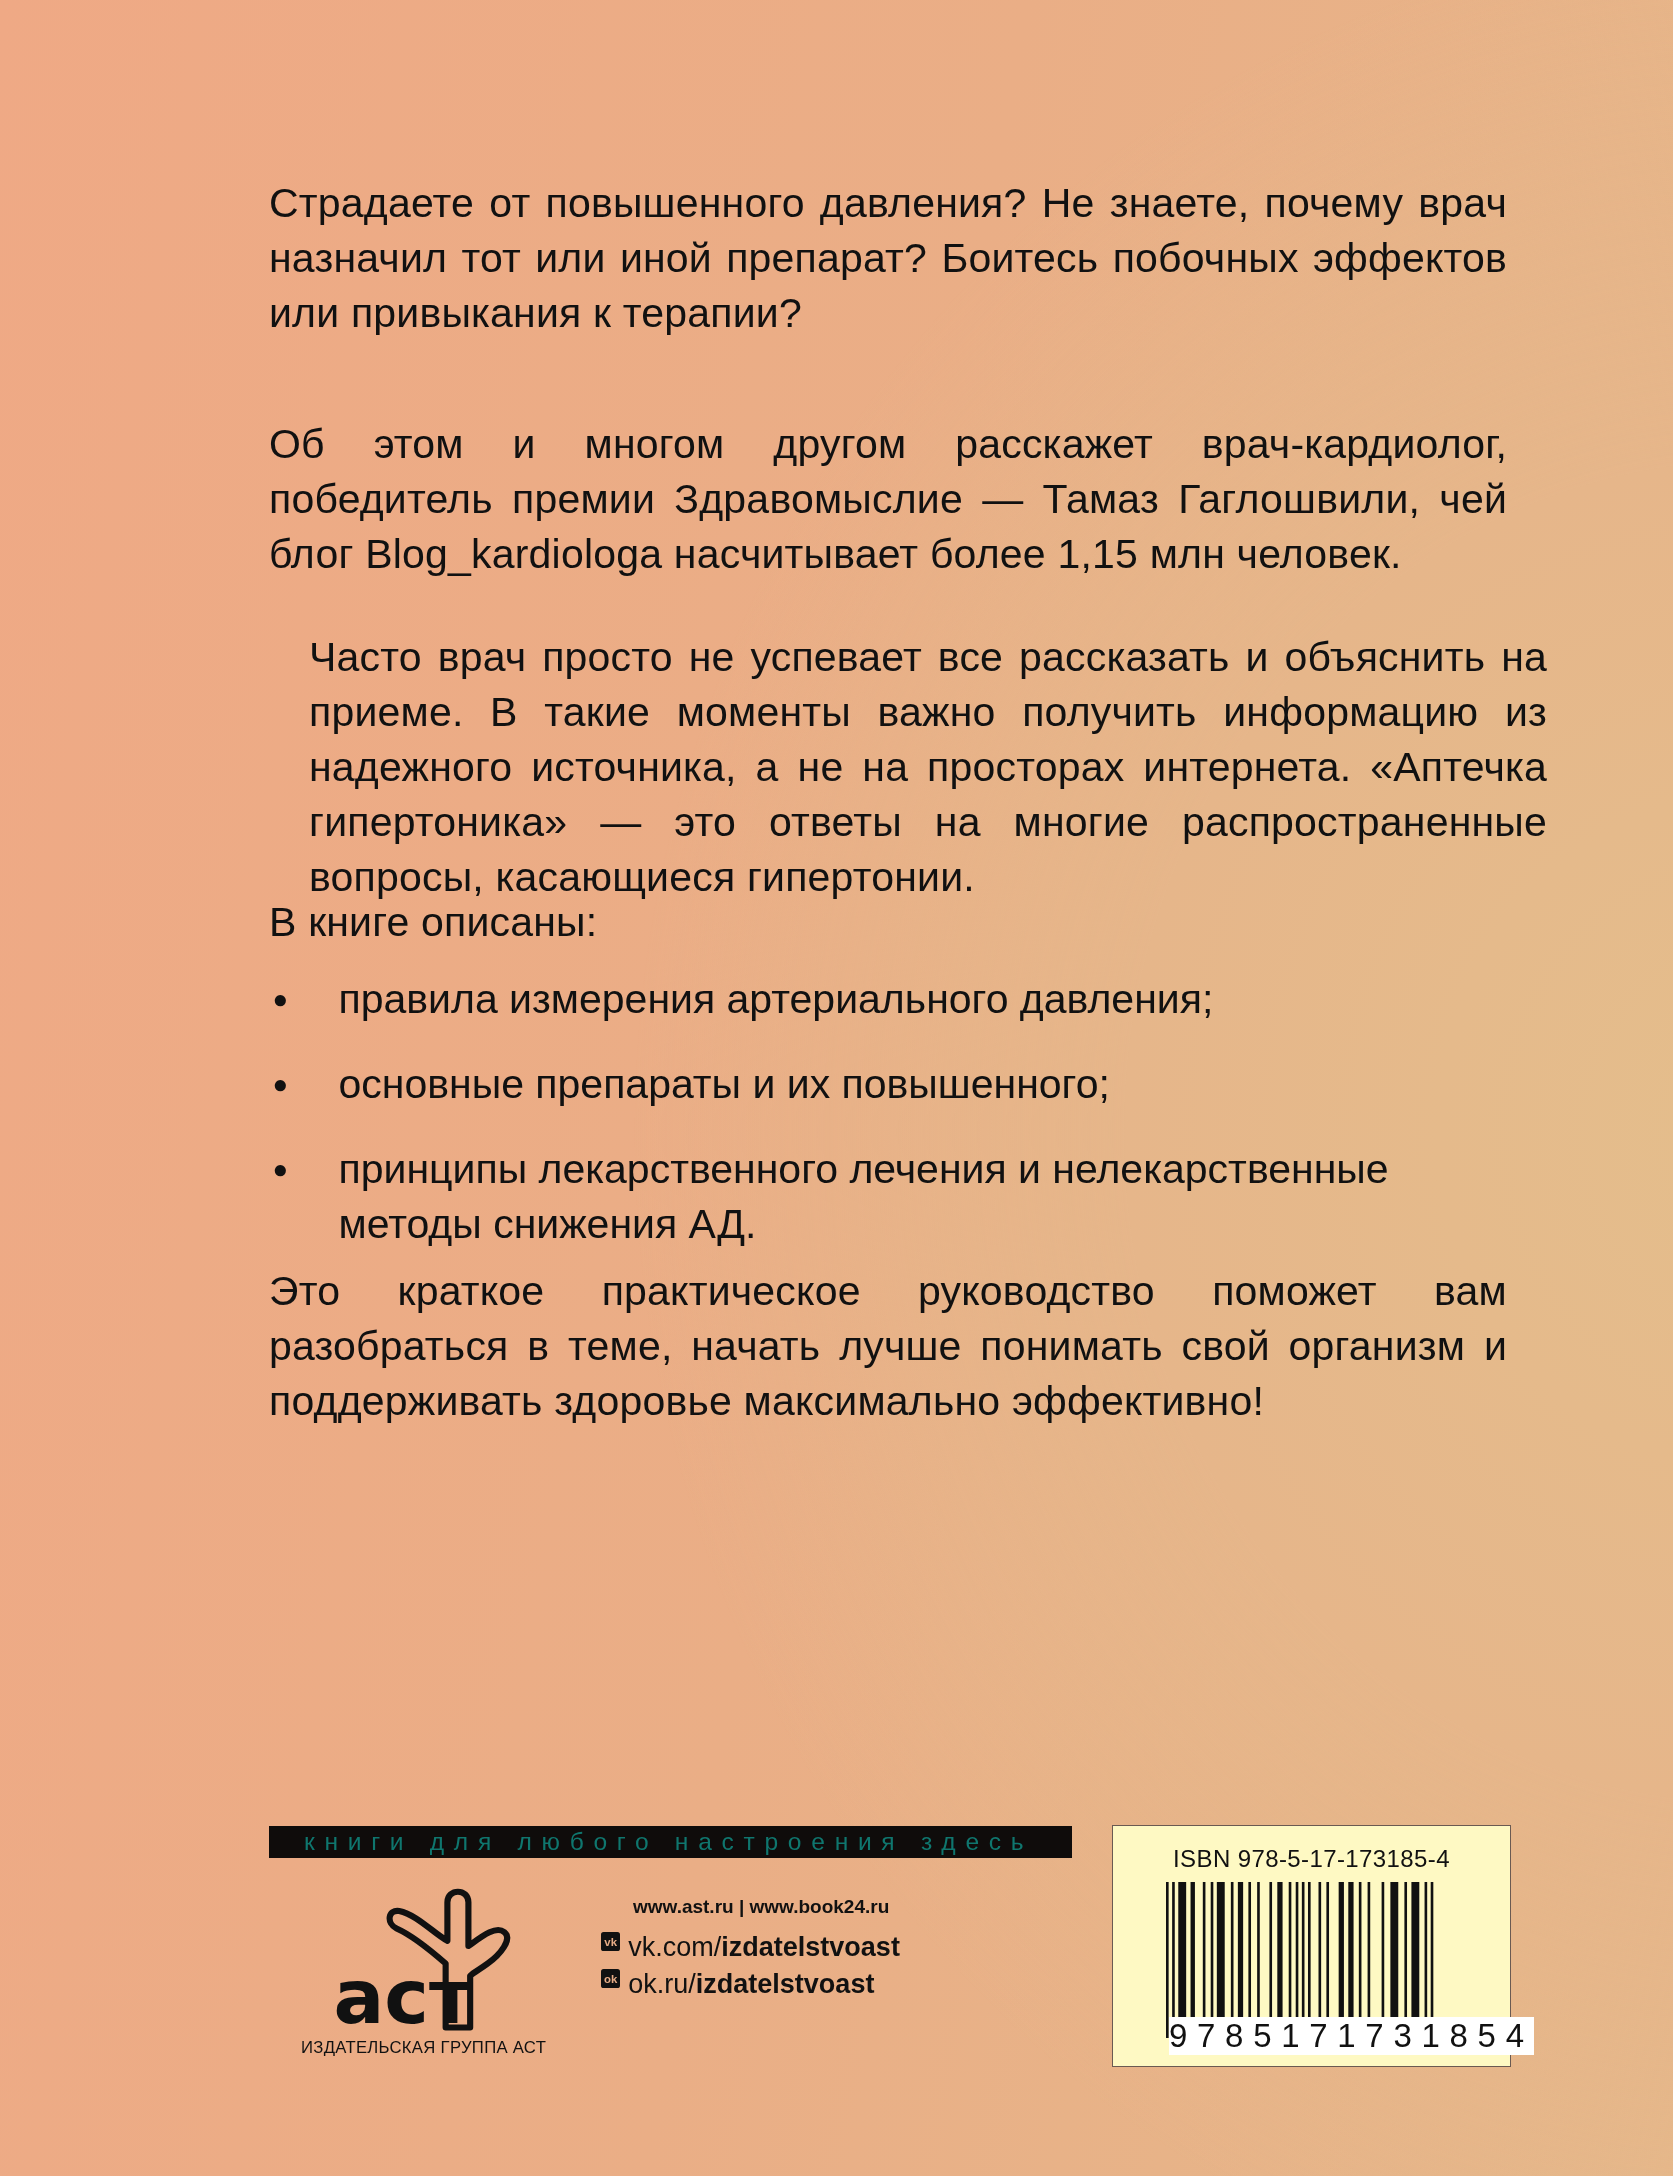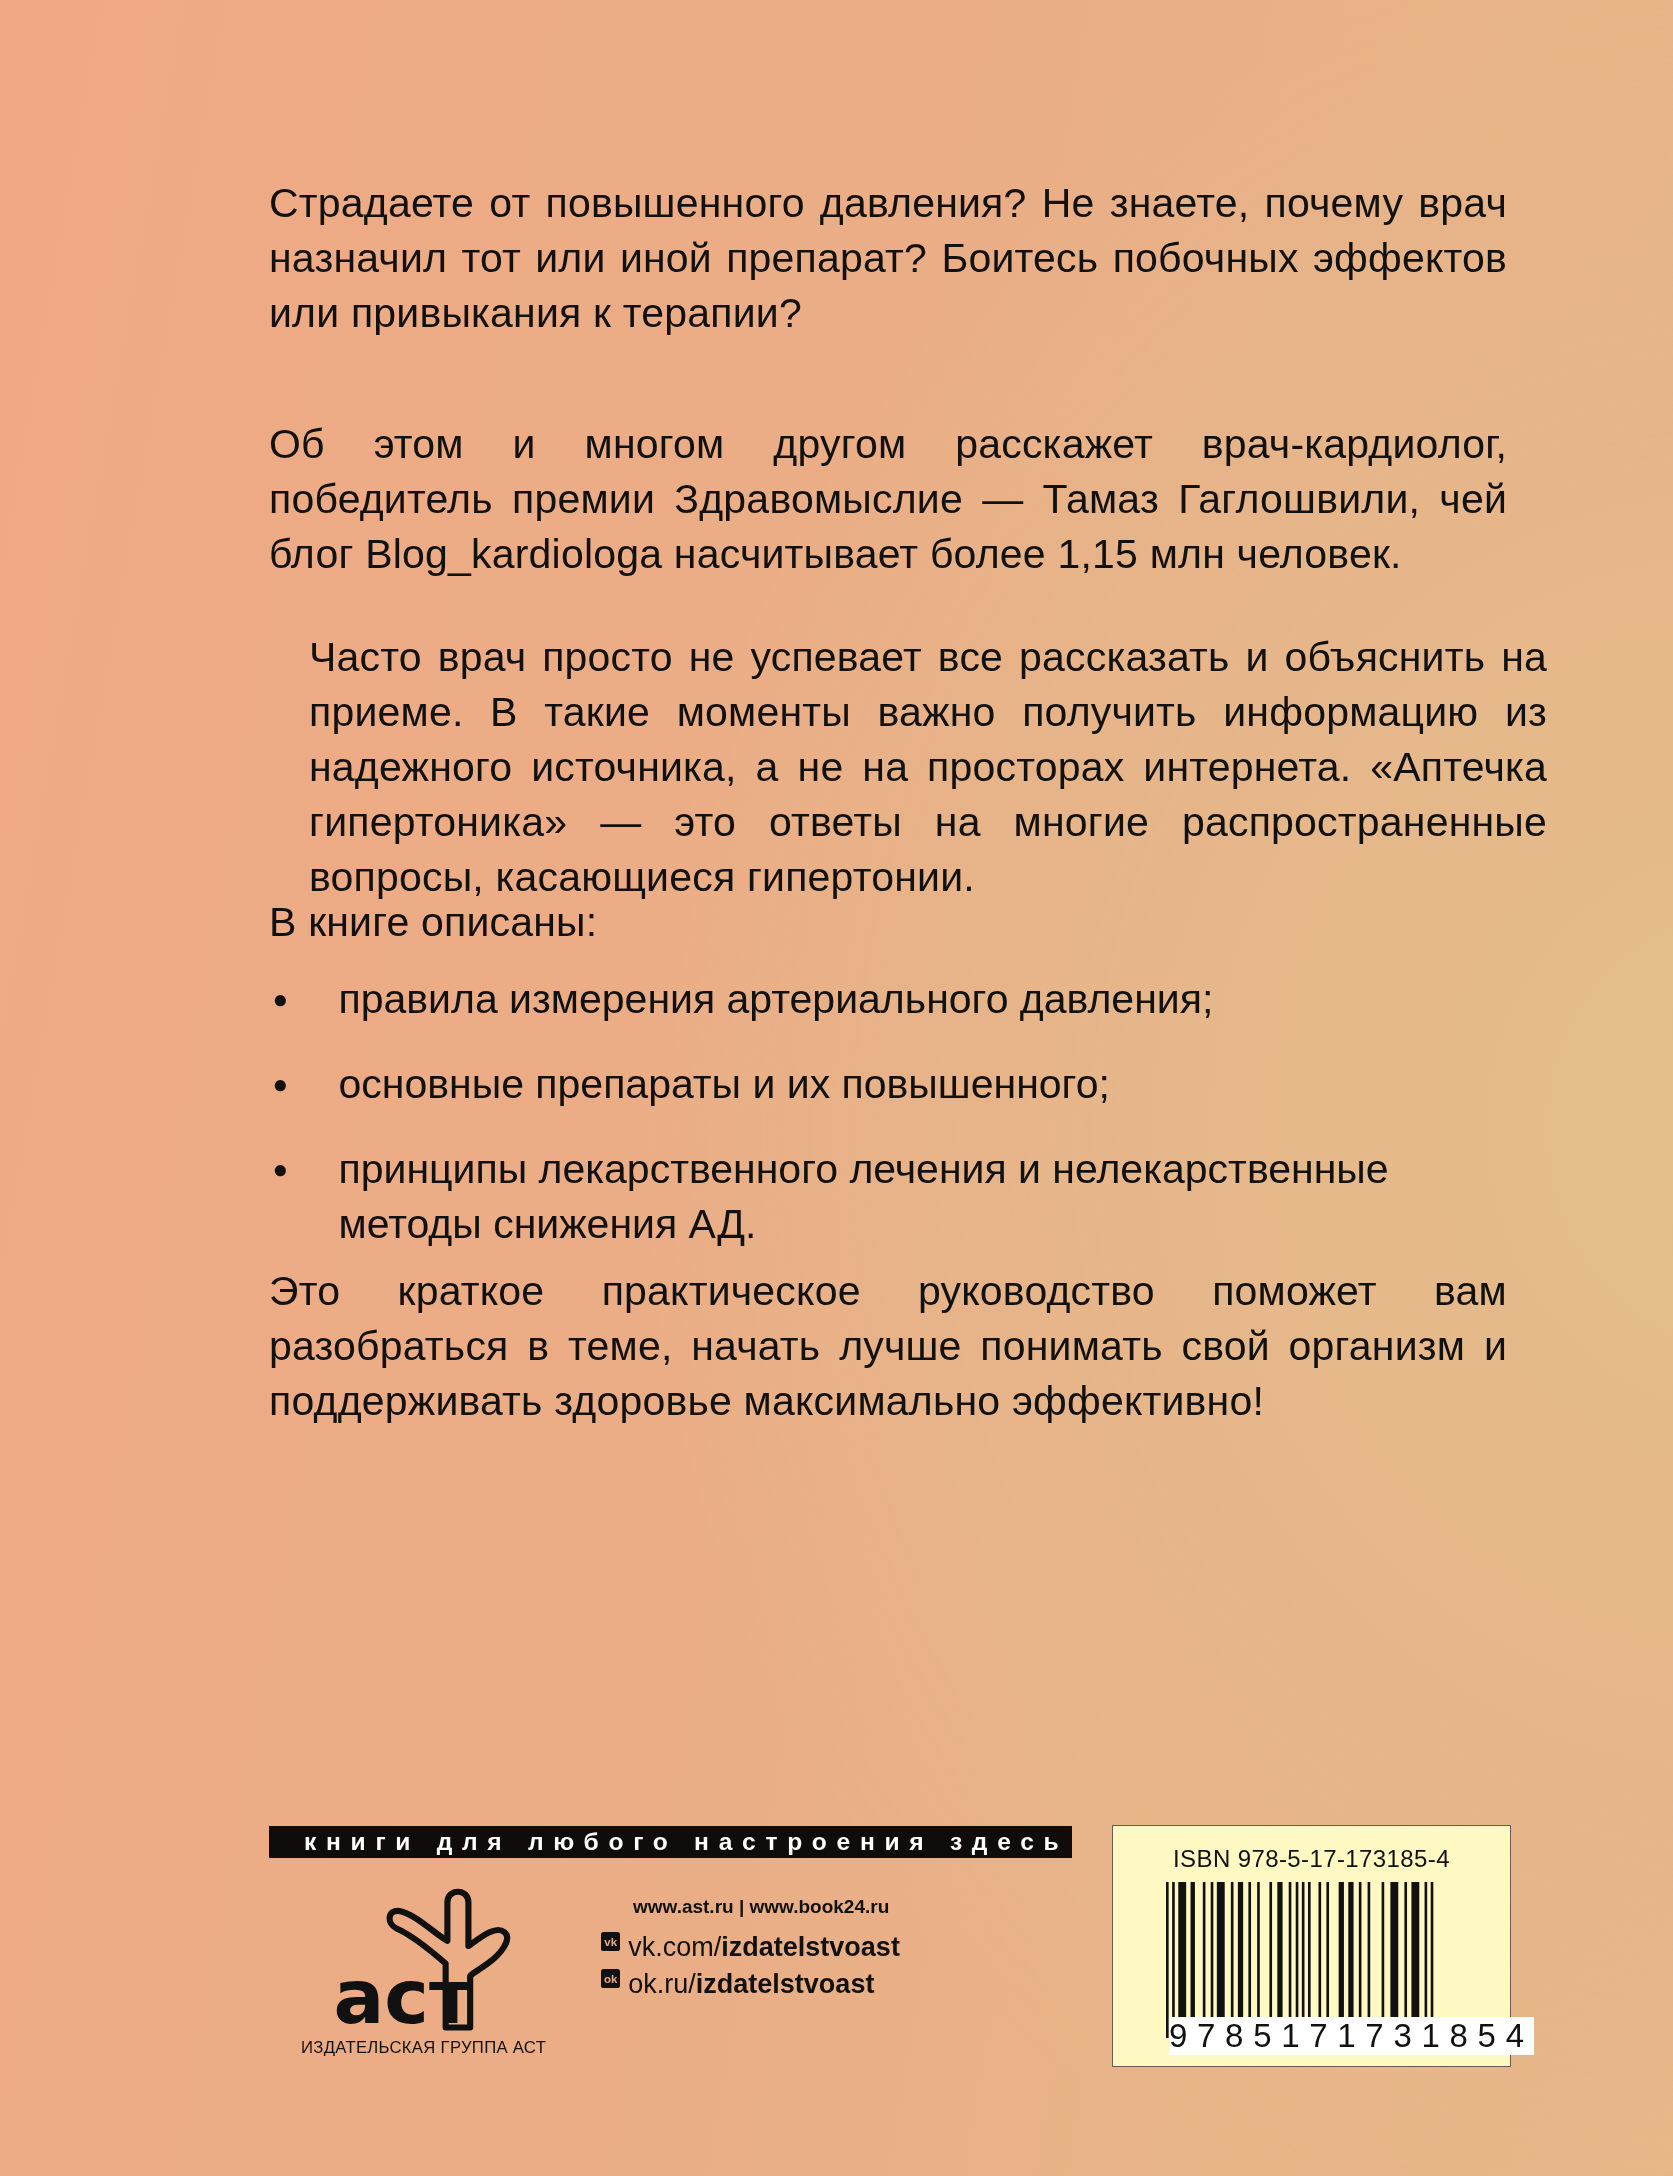--- a/index.html
+++ b/index.html
@@ -19,21 +19,21 @@
   .p3 { top:630px;margin-left:40px; }
   .p4 { top:895px; }
   .list { top:972px; }
   .p5 { top:1264px; }
   .bullet-row { display:flex; font-size:41px; line-height:55px; margin-bottom:30px; }
   .bullet { width:66px; flex:0 0 66px; font-size:26px; padding-left:3.5px; }
   .bullet-text { flex:1; }
 
   .slogan-bar {
     position:absolute; left:269px; top:1826px; width:803px; height:32px;
-    background:#0f0c0b; color:#ffffff; font-weight:bold; font-size:24.6px;
+    background:#0f0c0b; color:#0f766e; font-weight:normal; font-size:24.6px;
     letter-spacing:9.7px; line-height:32px; padding-left:35px; box-sizing:border-box; white-space:nowrap;
   }
   .logo { position:absolute; left:316px; top:1883px; width:219px; height:162px; }
   .logo-caption { position:absolute; left:301px; top:2038px; font-size:16.7px; letter-spacing:0.3px; white-space:nowrap; }
   .links { position:absolute; left:601px; top:1896px; font-size:27px; }
   .site-line { font-weight:bold; font-size:19px; margin-bottom:14px; white-space:nowrap;margin-left:32px; }
   .social-line { display:flex; align-items:flex-start; height:37px; white-space:nowrap; }
   .social-icon { width:19.3px; height:19.3px; background:#111; border-radius:2.6px; color:#e8ad87; font-size:11.4px; font-weight:bold;
     display:flex; align-items:center; justify-content:center; margin-right:8px; }
   .social-line b { font-weight:bold; }

